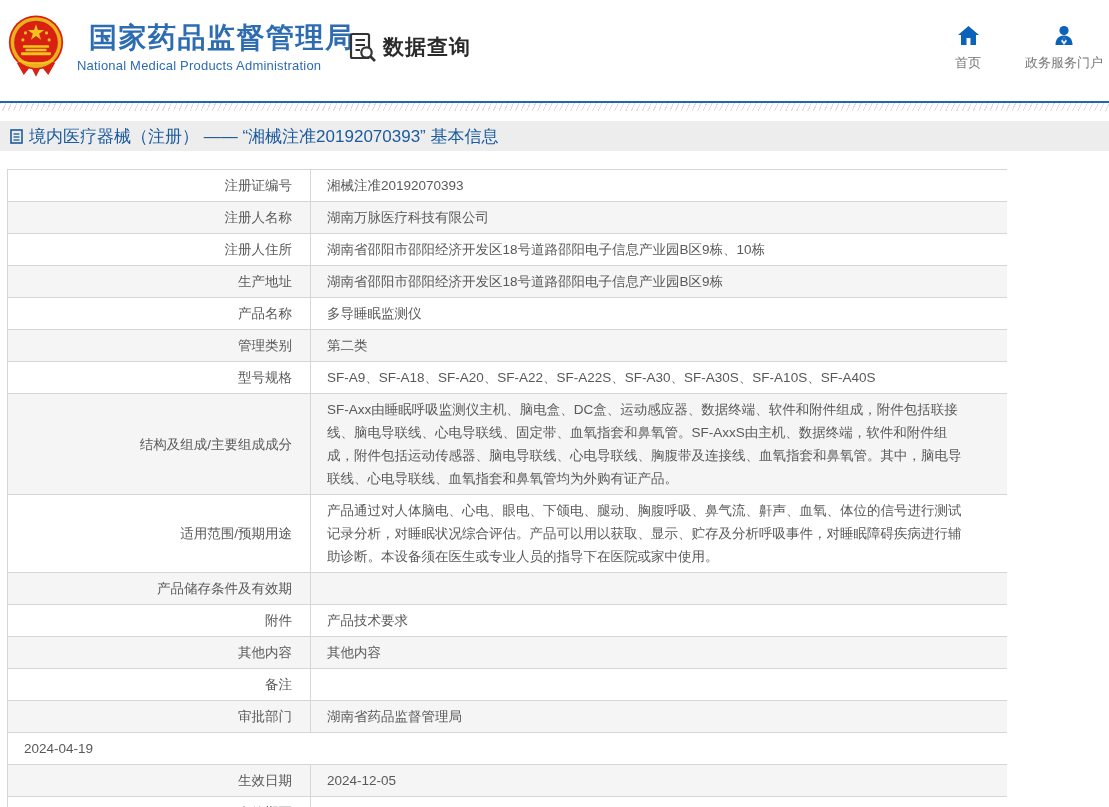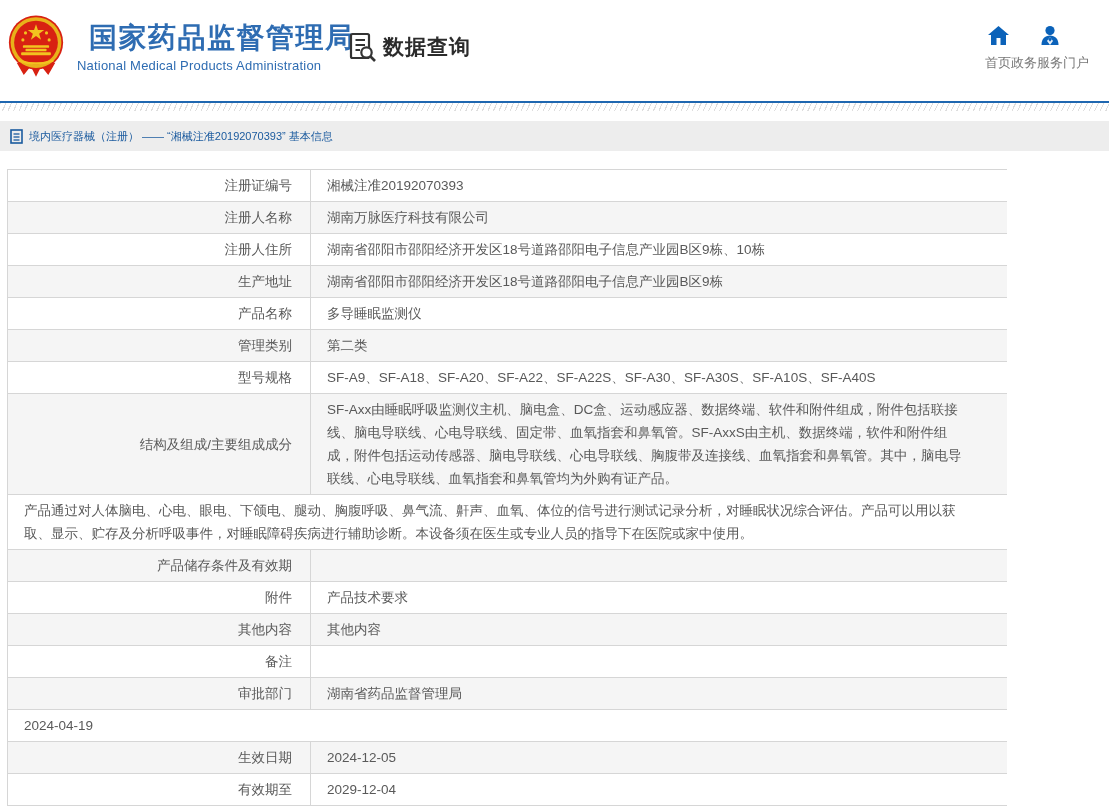--- a/index.html
+++ b/index.html
@@ -8,32 +8,32 @@
 
   
   .header { position:relative; height:103px; background:#fff;
     border-bottom:2px solid #1f67b0; }
   .emblem { position:absolute; left:8px; top:13px; width:56px; height:66px; }
   .brand { position:absolute; left:77px; top:21px; }
   .brand-cn { font-size:28px; font-weight:bold; color:#2e6cb2; letter-spacing:1.5px; line-height:34px;margin-left:12px; }
   .brand-en { font-size:13px; color:#2e6cb2; margin-top:3px; letter-spacing:0.2px; }
   .dq { position:absolute; left:346px; top:31px; display:flex; align-items:center; gap:5px; cursor:pointer; }
   .dq-label { font-size:21px; color:#2b2b2b; font-weight:600; letter-spacing:1px; }
-  .top-nav { position:absolute; right:20px; top:26px; display:flex; }
+  .top-nav { position:absolute; right:6px; top:26px; display:flex; gap:44px; }
   .nav-item { display:flex; flex-direction:column; align-items:center; gap:9px; cursor:pointer; }
   .nav-item .lbl { font-size:13px; color:#777; white-space:nowrap; }
 
   
   .hatch { height:8px; width:100%;
     background:repeating-linear-gradient(115deg,#dedede 0 1px,transparent 1px 5px); }
 
   
   .titlebar { margin-top:10px; height:30px; background:#ededed;
     display:flex; align-items:center; padding-left:10px; gap:6px; }
-  .titlebar .txt { font-size:11px; color:#1a5a9e; }
+  .titlebar .txt { font-size:17px; color:#1a5a9e; }
 
   
   .tbl { margin:18px 0 0 7px; width:1000px;
     border:1px solid #d6d6d6; border-right:none; border-bottom:none; }
   .row { display:flex; background:#fff; border-bottom:1px solid #d6d6d6; }
   .row.alt { background:#f5f5f5; }
   .cell { font-size:13.5px; color:#595959; line-height:23px;
     padding-top:4px; padding-bottom:4px; }
   .cell.lab { width:303px; flex:none; border-right:1px solid #d6d6d6;
     display:flex; align-items:center; justify-content:flex-end;
@@ -152,20 +152,21 @@
         <span>SF-A9、SF-A18、SF-A20、SF-A22、SF-A22S、SF-A30、SF-A30S、SF-A10S、SF-A40S</span>
       </div>
     </div>
     <div class="row alt">
       <div class="cell lab">结构及组成/主要组成成分</div>
       <div class="cell val">
         <span>SF-Axx由睡眠呼吸监测仪主机、脑电盒、DC盒、运动感应器、数据终端、软件和附件组成，附件包括联接线、脑电导联线、心电导联线、固定带、血氧指套和鼻氧管。SF-AxxS由主机、数据终端，软件和附件组成，附件包括运动传感器、脑电导联线、心电导联线、胸腹带及连接线、血氧指套和鼻氧管。其中，脑电导联线、心电导联线、血氧指套和鼻氧管均为外购有证产品。</span>
       </div>
     </div>
     <div class="row">
+      <div class="cell lab">适用范围/预期用途</div>
       <div class="cell val">
         <span>产品通过对人体脑电、心电、眼电、下颌电、腿动、胸腹呼吸、鼻气流、鼾声、血氧、体位的信号进行测试记录分析，对睡眠状况综合评估。产品可以用以获取、显示、贮存及分析呼吸事件，对睡眠障碍疾病进行辅助诊断。本设备须在医生或专业人员的指导下在医院或家中使用。</span>
       </div>
     </div>
     <div class="row alt">
       <div class="cell lab">产品储存条件及有效期</div>
       <div class="cell val">
         <span></span>
       </div>
     </div>

